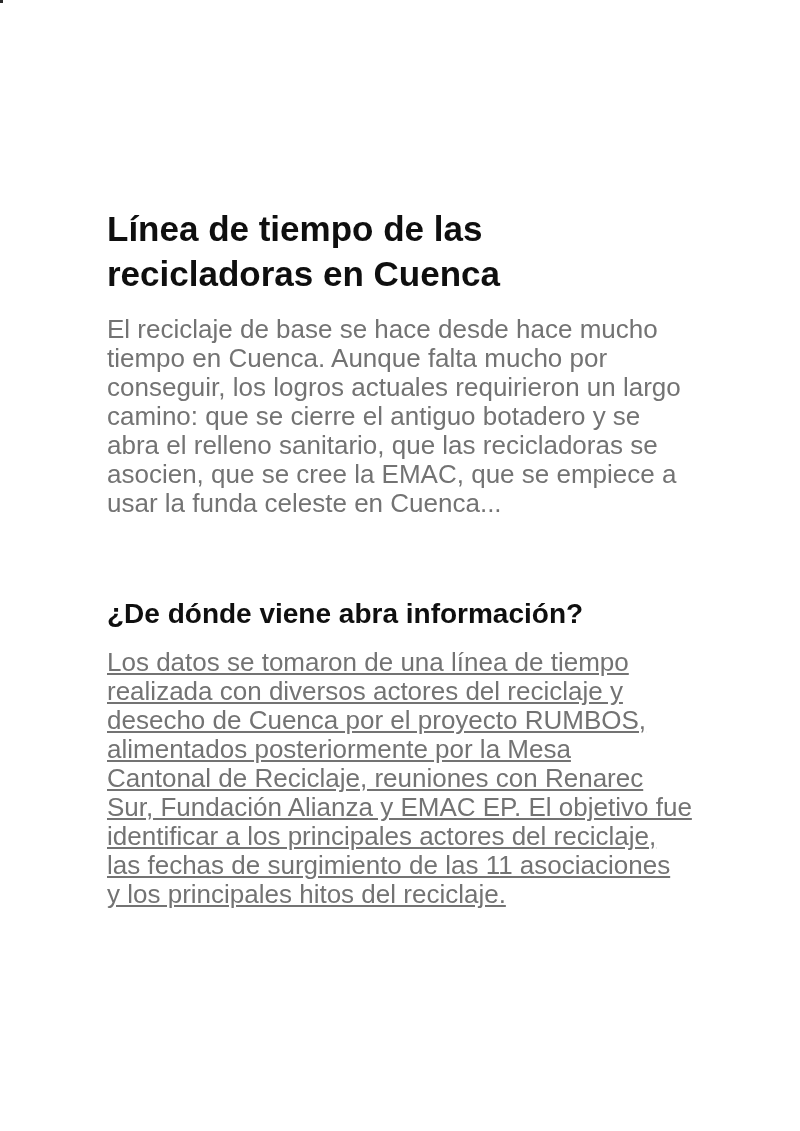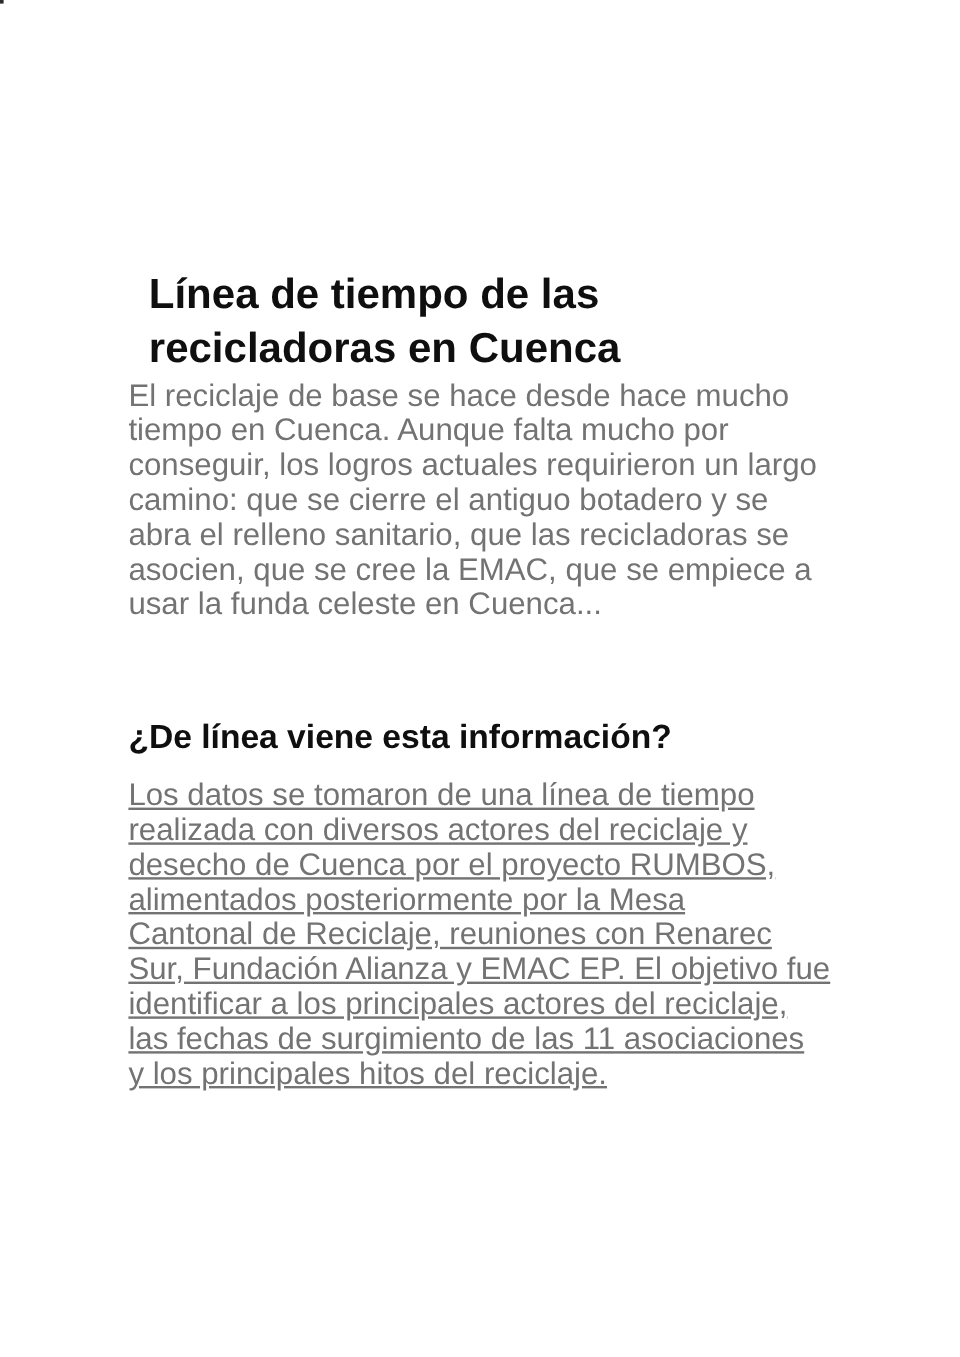--- a/index.html
+++ b/index.html
@@ -21,21 +21,21 @@
     left: 0;
     top: 0;
     width: 3px;
     height: 3px;
     background: #2a2a2a;
   }
   .title {
     position: absolute;
     left: 107px;
     top: 206px;
-    margin: 17px;
+    margin: 0;
     font-size: 35px;
     line-height: 45px;
     font-weight: 700;
     color: #0f0f0f;
     white-space: pre;
   }
   .body-text {
     position: absolute;
     left: 107px;
     margin: 0;
@@ -74,21 +74,21 @@
 recicladoras en Cuenca</h1>
 
   <p class="body-text intro">El reciclaje de base se hace desde hace mucho
 tiempo en Cuenca. Aunque falta mucho por
 conseguir, los logros actuales requirieron un largo
 camino: que se cierre el antiguo botadero y se
 abra el relleno sanitario, que las recicladoras se
 asocien, que se cree la EMAC, que se empiece a
 usar la funda celeste en Cuenca...</p>
 
-  <h2 class="subheading">¿De línea viene esta información?</h2>
+  <h2 class="subheading">¿De dónde viene abra información?</h2>
 
   <p class="body-text section-body">Los datos se tomaron de una línea de tiempo
 realizada con diversos actores del reciclaje y
 desecho de Cuenca por el proyecto RUMBOS,
 alimentados posteriormente por la Mesa
 Cantonal de Reciclaje, reuniones con Renarec
 Sur, Fundación Alianza y EMAC EP. El objetivo fue
 identificar a los principales actores del reciclaje,
 las fechas de surgimiento de las 11 asociaciones
 y los principales hitos del reciclaje.</p>

